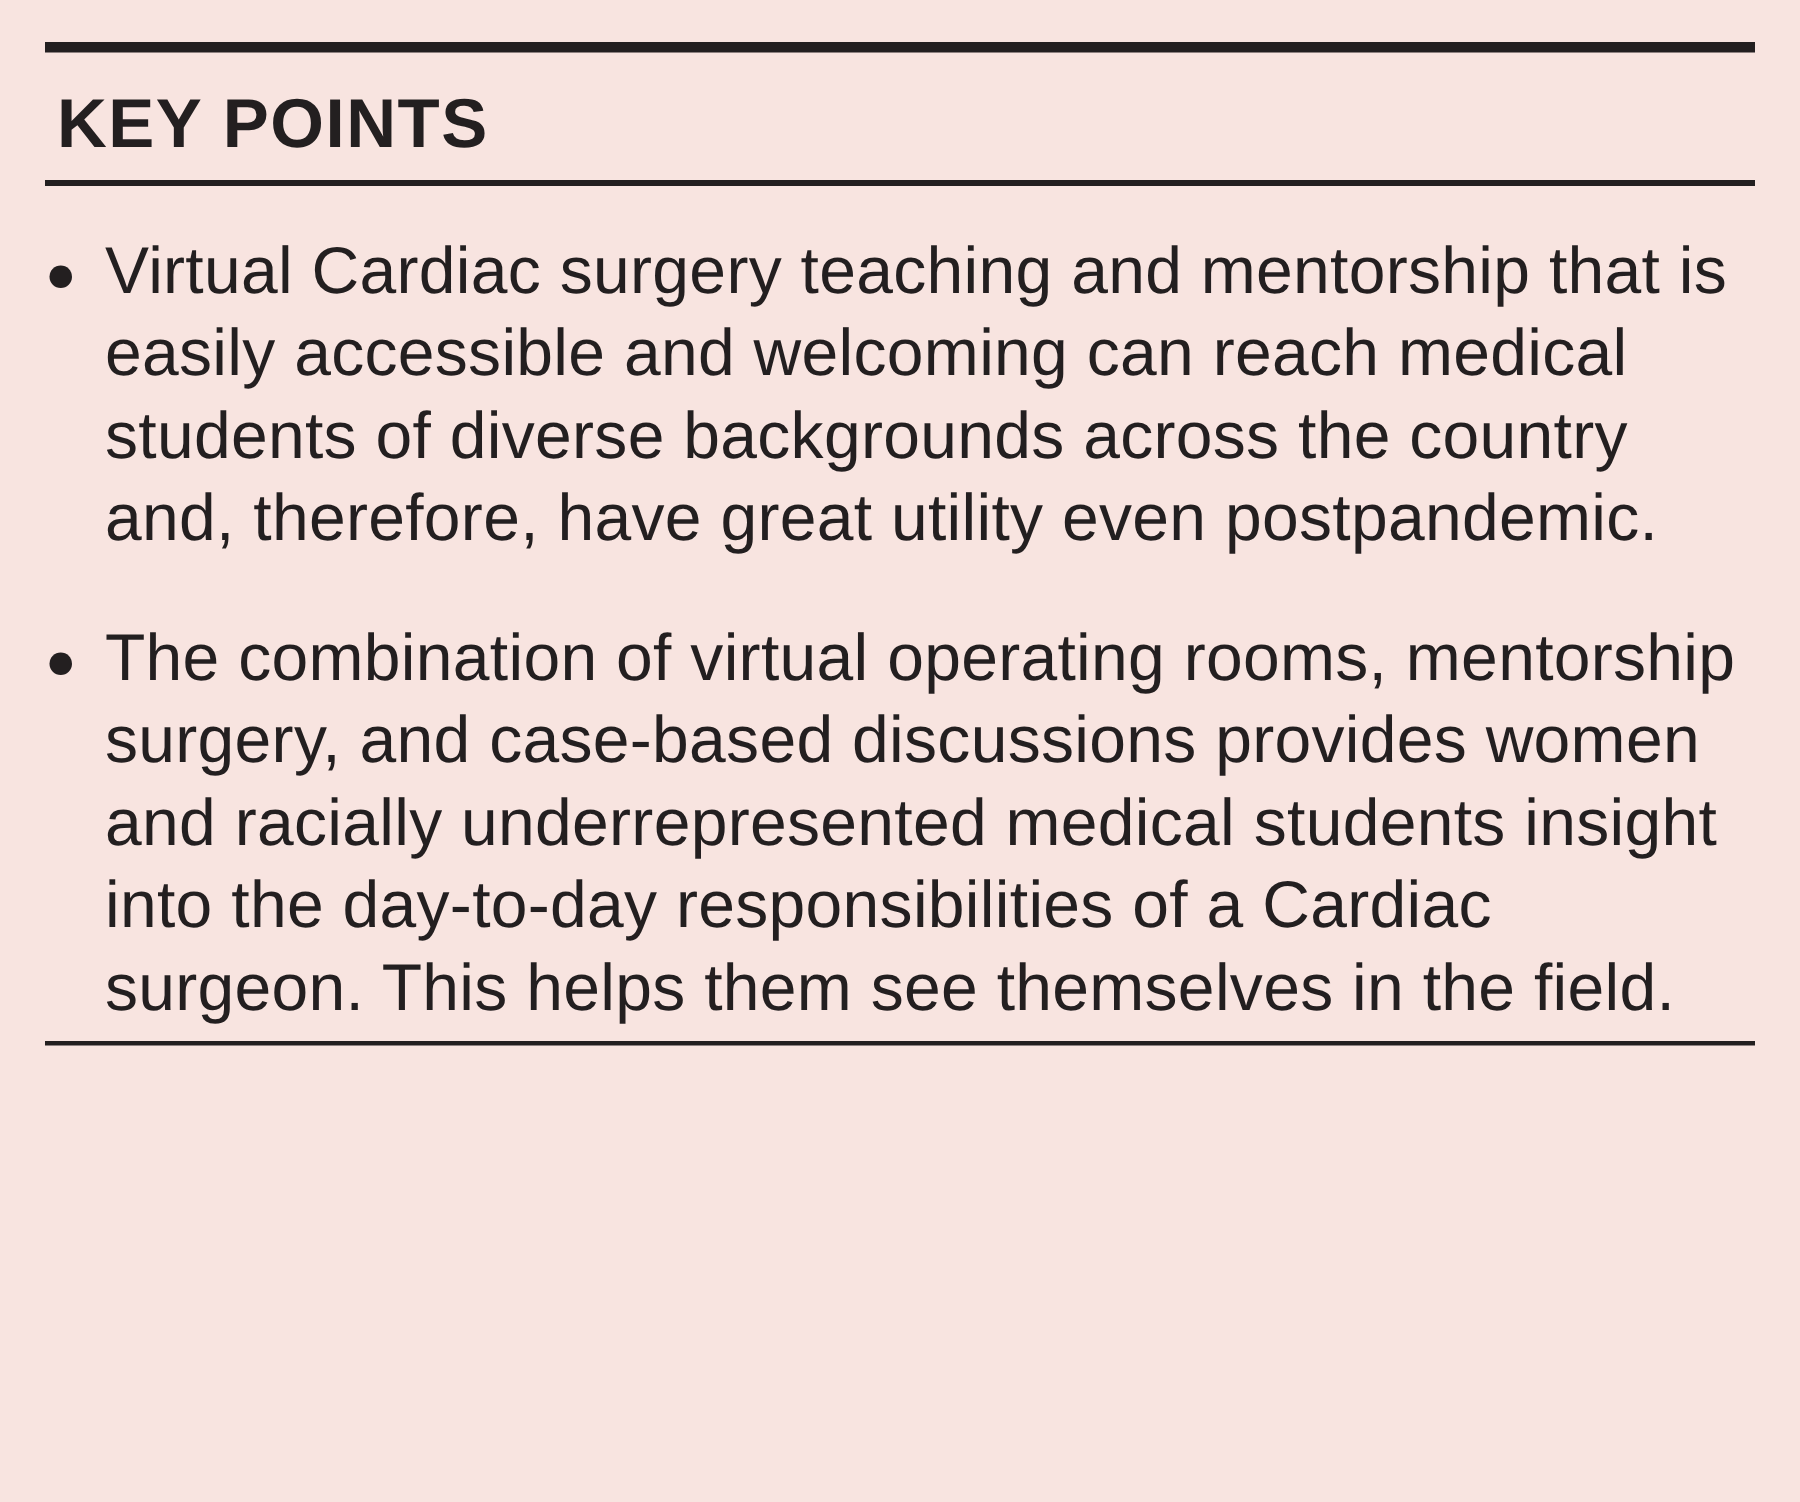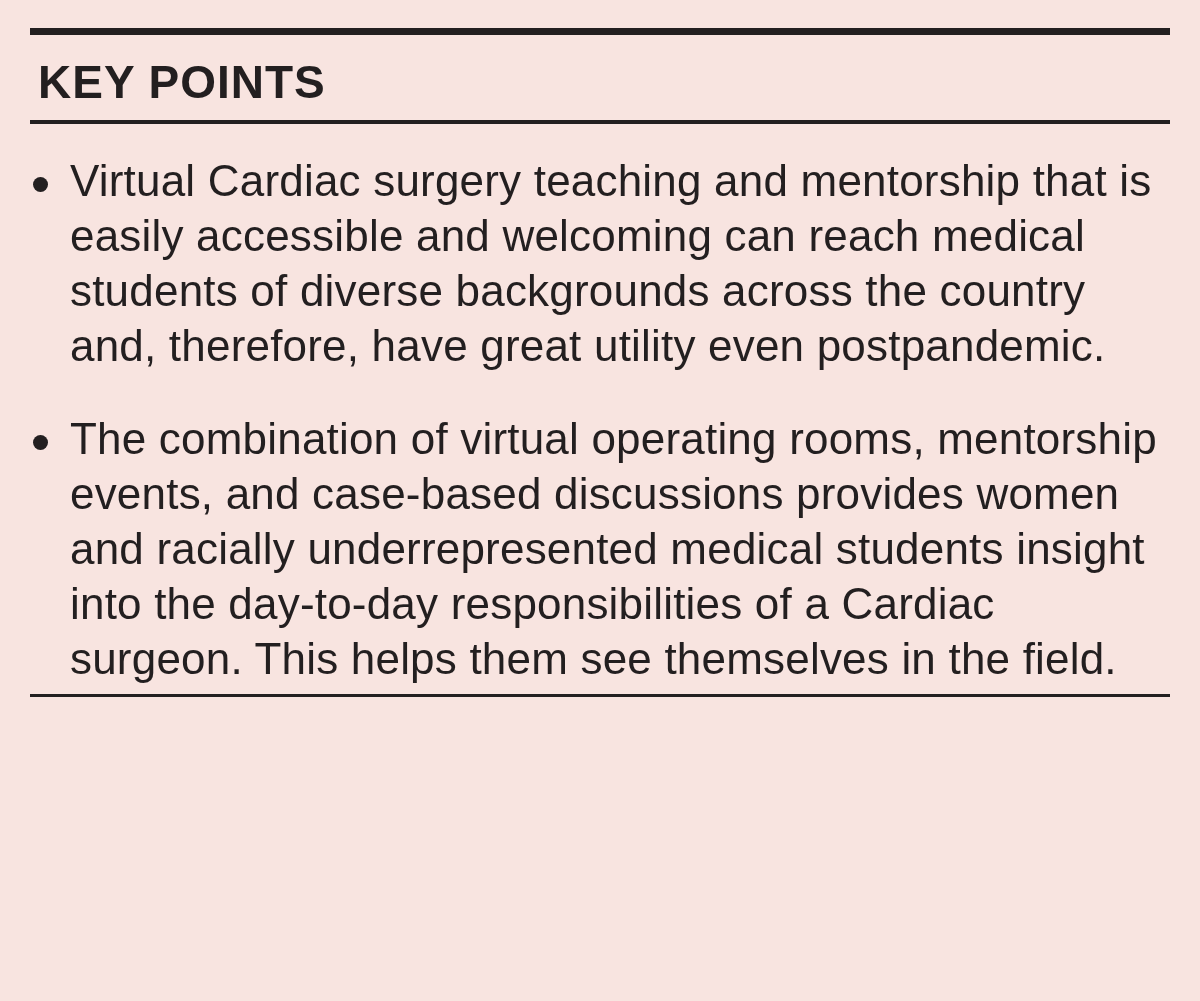--- a/index.html
+++ b/index.html
@@ -85,20 +85,20 @@
     <li>
       <span class="bullet-dot"></span>
       <span class="bullet-text">Virtual Cardiac surgery teaching and mentorship that is
 easily accessible and welcoming can reach medical
 students of diverse backgrounds across the country
 and, therefore, have great utility even postpandemic.</span>
     </li>
     <li>
       <span class="bullet-dot"></span>
       <span class="bullet-text">The combination of virtual operating rooms, mentorship
-events, and case-based discussions provides women
+surgery, and case-based discussions provides women
 and racially underrepresented medical students insight
 into the day-to-day responsibilities of a Cardiac
 surgeon. This helps them see themselves in the field.</span>
     </li>
   </ul>
   <div class="rule-bottom"></div>
 </div>
 
 </body></html>

